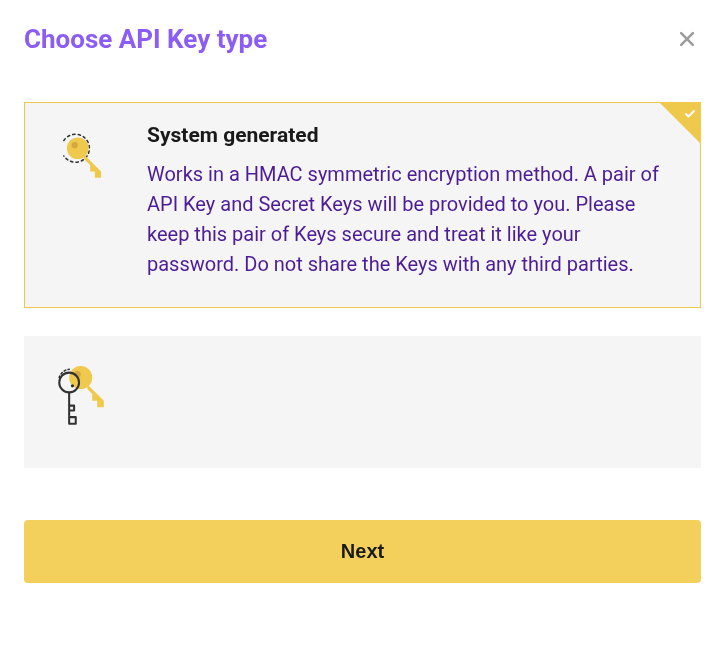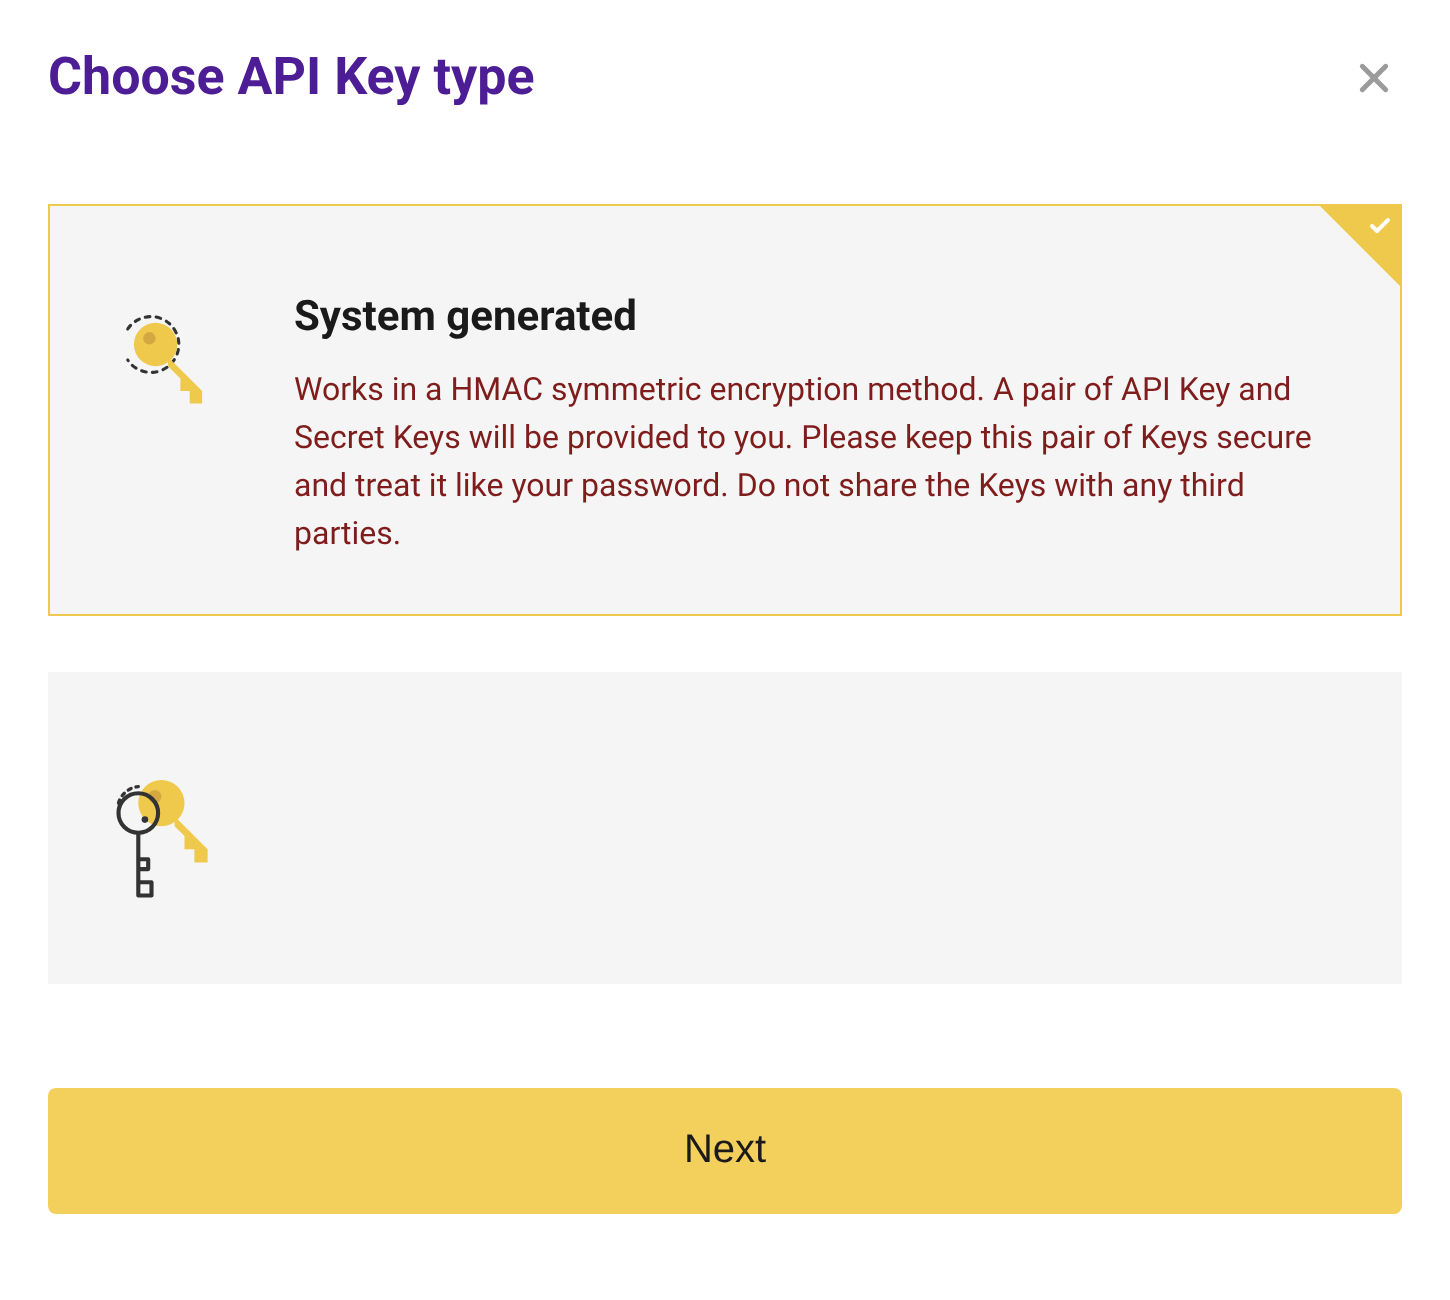--- a/index.html
+++ b/index.html
@@ -17,37 +17,37 @@
     }
     .header {
       display: flex;
       justify-content: space-between;
       align-items: center;
       margin-bottom: 48px;
     }
     .title {
       font-size: 26px;
       font-weight: 700;
-      color: #4c1d95;
+      color: #8b5cf6;
     }
     .close-btn {
       width: 28px;
       height: 28px;
       cursor: pointer;
       display: flex;
       align-items: center;
       justify-content: center;
     }
     .close-btn svg {
       width: 20px;
       height: 20px;
     }
     .option-card {
       background: #f5f5f5;
-      padding: 44px 28px 28px 24px;
+      padding: 20px 28px 28px 24px;
       margin-bottom: 28px;
       display: flex;
       gap: 28px;
       position: relative;
       cursor: pointer;
       border: 1px solid transparent;
     }
     .option-card.selected {
       border: 1px solid #efc94c;
       overflow: hidden;
@@ -80,32 +80,32 @@
     .option-content {
       flex: 1;
     }
     .option-title {
       font-size: 21px;
       font-weight: 700;
       color: #1a1a1a;
       margin-bottom: 12px;
     }
     .option-desc {
-      font-size: 16px;
-      color: #7f1d1d;
+      font-size: 20px;
+      color: #4c1d95;
       line-height: 1.5;
     }
     .next-btn {
       width: 100%;
       background: #f3d05c;
       border: none;
       border-radius: 4px;
       padding: 20px;
       font-size: 20px;
-      font-weight: 400;
+      font-weight: 700;
       color: #1a1a1a;
       cursor: pointer;
       margin-top: 24px;
     }
   </style>
 </head>
 <body>
 
 
 

